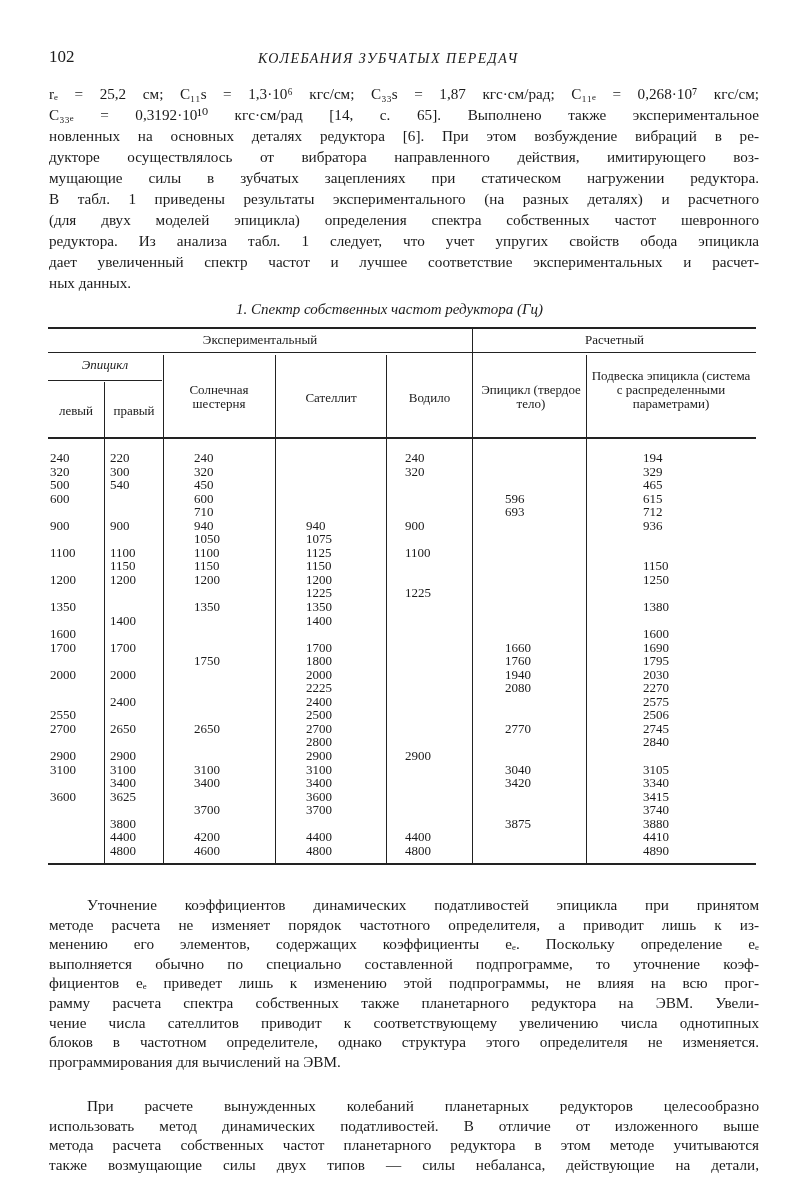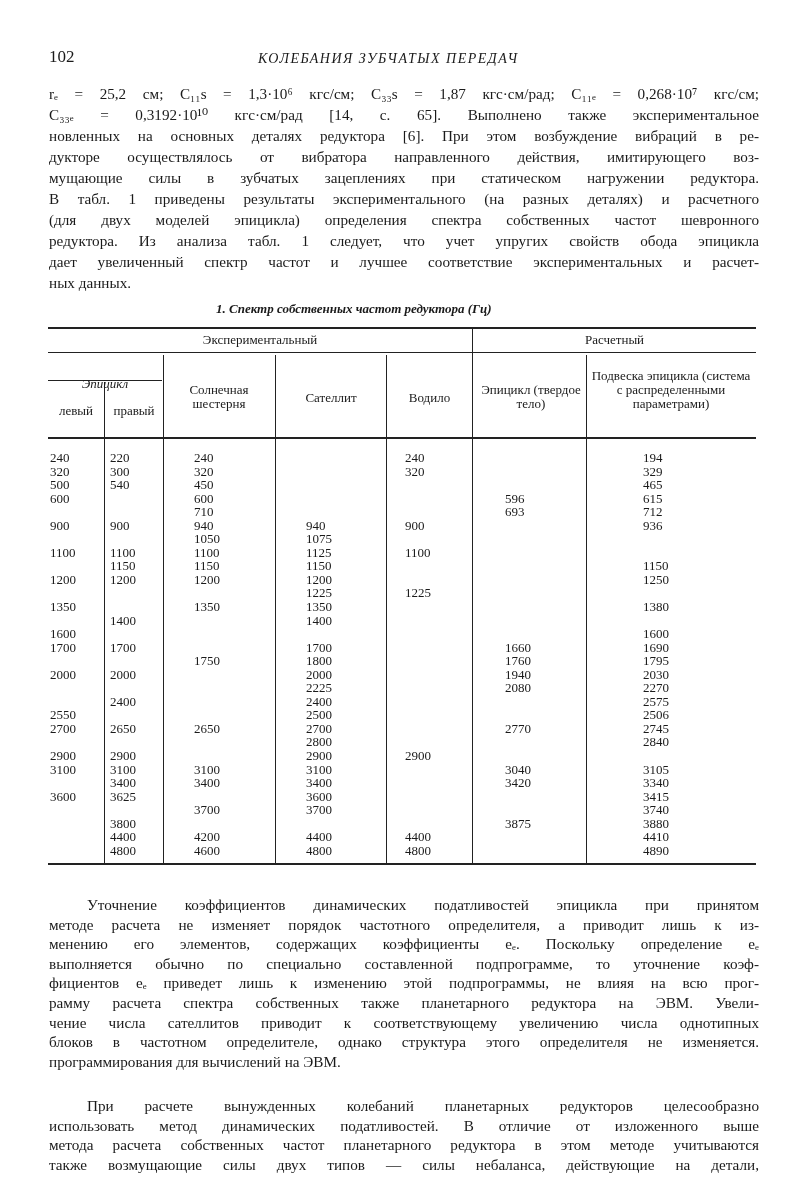--- a/index.html
+++ b/index.html
@@ -4,21 +4,21 @@
 <style>
   html, body { margin: 0; padding: 0; background: #fff; }
   body { width: 803px; height: 1200px; position: relative; overflow: hidden; color: #1a1a1a;
          font-family: "Liberation Serif", "DejaVu Serif", serif; }
   .pagenum { position: absolute; left: 49px; top: 47px; font-size: 17px; }
   .running { position: absolute; left: 258px; top: 51px; font-size: 14px; font-style: italic; letter-spacing: 1.5px; }
   .para { position: absolute; left: 49px; width: 710px; font-size: 15.2px; line-height: 21px; text-align: justify; }
   .para .line { display: block; white-space: nowrap; text-align-last: justify; text-align: justify; }
   .para .line.last { text-align-last: left; }
   .para .indent { padding-left: 38px; }
-  .caption { position: absolute; left: 216px; top: 301px; font-size: 13px; font-style: italic; font-weight: bold; }
+  .caption { position: absolute; left: 236px; top: 301px; font-size: 15px; font-style: italic; font-weight: normal; }
   .rule { position: absolute; background: #222; height: 1.5px; }
   .vrule { position: absolute; background: #222; width: 1.2px; }
   .hcell { position: absolute; font-size: 13px; text-align: center; line-height: 14px; }
   .hcell.it { font-style: italic; }
   .col { position: absolute; top: 451px; font-size: 13px; line-height: 13.55px; }
   .col div { height: 13.55px; white-space: nowrap; }
   .r { text-align: left; }
 </style>
 </head>
 <body>
@@ -51,21 +51,21 @@
 
   <div class="vrule" style="left:472px; top:328px; height:535px;"></div>
   <div class="vrule" style="left:163px; top:355px; height:508px;"></div>
   <div class="vrule" style="left:104px; top:382px; height:481px;"></div>
   <div class="vrule" style="left:275px; top:355px; height:508px;"></div>
   <div class="vrule" style="left:386px; top:355px; height:508px;"></div>
   <div class="vrule" style="left:586px; top:355px; height:508px;"></div>
 
   <div class="hcell" style="left:48px; width:424px; top:333px;">Экспериментальный</div>
   <div class="hcell" style="left:473px; width:283px; top:333px;">Расчетный</div>
-  <div class="hcell it" style="left:48px; width:114px; top:377px;">Эпицикл</div>
+  <div class="hcell it" style="left:48px; width:114px; top:358px;">Эпицикл</div>
   <div class="hcell" style="left:48px; width:56px; top:404px;">левый</div>
   <div class="hcell" style="left:105px; width:58px; top:404px;">правый</div>
   <div class="hcell" style="left:178px; width:82px; top:383px;">Солнечная шестерня</div>
   <div class="hcell" style="left:276px; width:110px; top:391px;">Сателлит</div>
   <div class="hcell" style="left:387px; width:85px; top:391px;">Водило</div>
   <div class="hcell" style="left:478px; width:106px; top:383px;">Эпицикл (твердое тело)</div>
   <div class="hcell" style="left:590px; width:162px; top:369px;">Подвеска эпицикла (система с распределенными параметрами)</div>
 
   <div class="col r" style="left:50px; width:38px;" id="c-left">
       <div>240</div>

